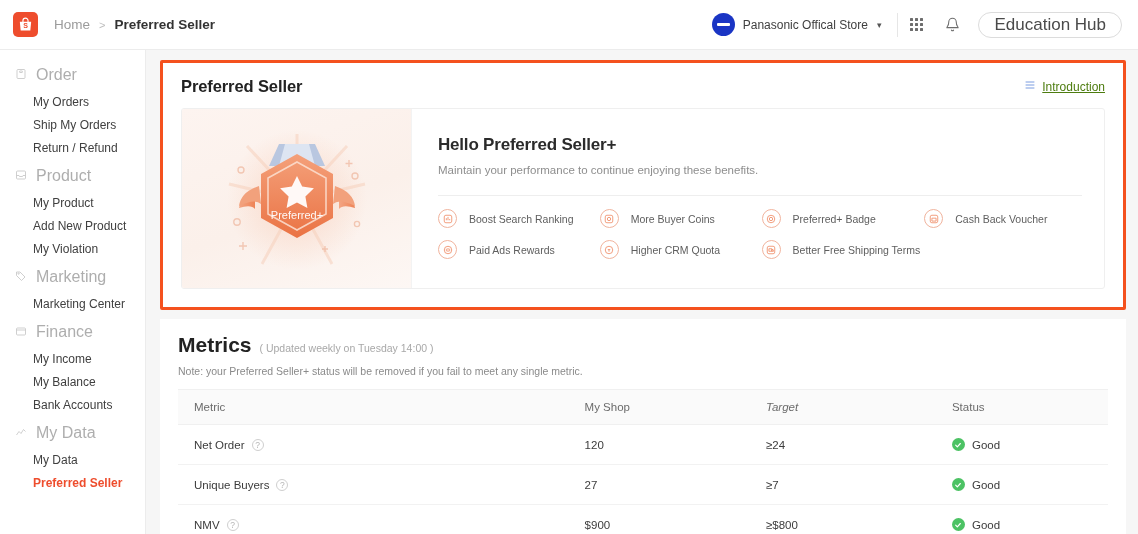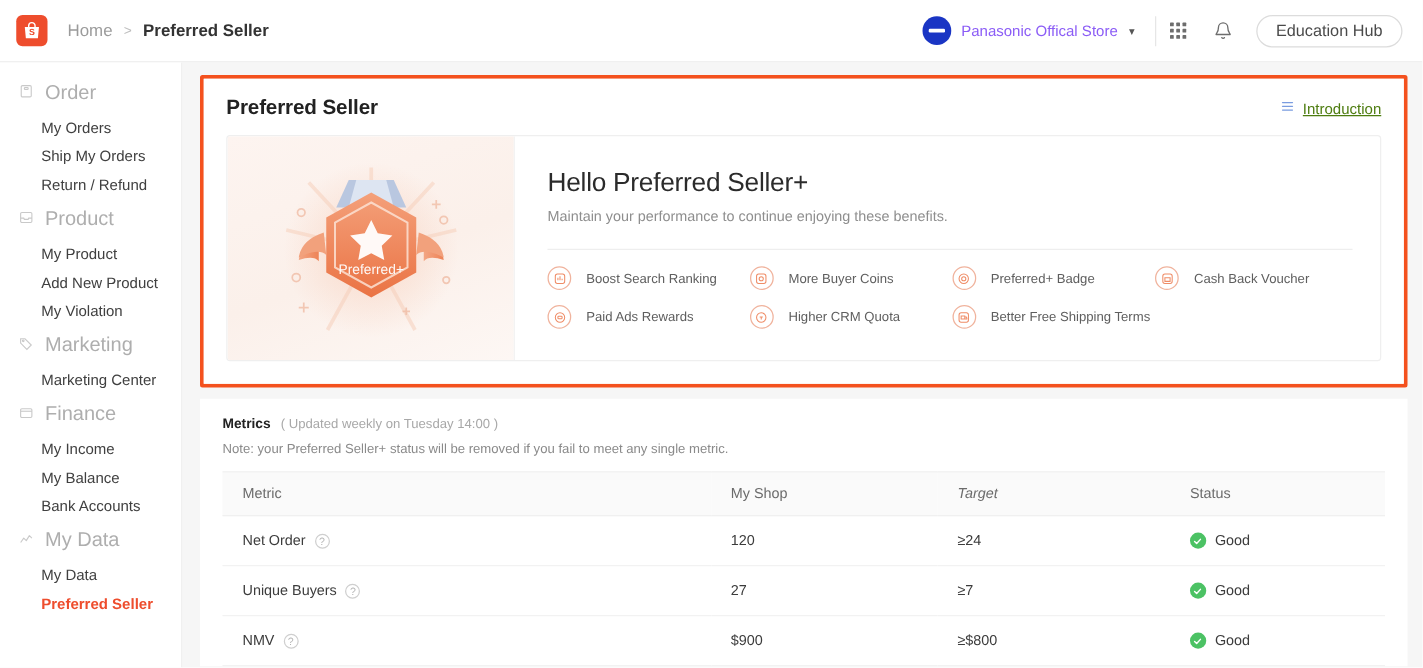--- a/index.html
+++ b/index.html
@@ -33,36 +33,36 @@
   .crumb-cur { font-size: 13.5px; color: #333; font-weight: 600; }
 
   .top-right { margin-left: auto; display: flex; align-items: center; }
   .acct { display: flex; align-items: center; gap: 8px; padding-right: 16px; }
   .avatar {
     width: 23px; height: 23px; border-radius: 50%;
     background: #1a35c4; position: relative; flex: none;
     display:flex; align-items:center; justify-content:center;
   }
   .avatar .bar { width: 13px; height: 3px; background: #fff; border-radius: 1px; }
-  .acct-name { font-size: 12px; color: #8b5cf6; }
+  .acct-name { font-size: 12px; color: #404040; }
   .chev { font-size: 9px; color: #555; margin-left: 1px; }
   .divider-v { width: 1px; height: 24px; background: #e6e6e6; }
   .icon-btn {
     width: 36px; height: 30px;
     display: flex; align-items: center; justify-content: center;
   }
   .grid-icon { display: grid; grid-template-columns: repeat(3, 3px); gap: 2px; }
   .grid-icon i { width: 3px; height: 3px; background: #6d6d6d; border-radius: 0.5px; display:block;}
   .bell { width: 15px; height: 15px; }
   .edu-btn {
     margin-left: 8px;
     border: 1px solid #dcdcdc; border-radius: 14px;
     height: 26px; padding: 0 15px;
     display: flex; align-items: center;
-    font-size: 13px; color: #4a4a4a; background: #fff;
+    font-size: 17px; color: #4a4a4a; background: #fff;
     white-space: nowrap;
   }
 
   
   .body-wrap { display: flex; height: 484px; }
 
   
   .sidebar {
     width: 146px; flex: none;
     border-right: 1px solid #ececec;
@@ -117,21 +117,21 @@
     display: flex; overflow: hidden; height: 181px;
   }
   .hero-art {
     width: 230px; flex: none;
     background: linear-gradient(160deg,#fdf4f0 0%, #fbf0ea 55%, #fdf7f4 100%);
     position: relative;
     display: flex; align-items: center; justify-content: center;
     border-right: 1px solid #f3f3f3;
   }
   .hero-body { flex: 1; padding: 26px 22px 10px 26px; display: flex; flex-direction: column; }
-  .hero-h { font-size: 21px; font-weight: 400; color: #2b2b2b; letter-spacing: -0.2px; }
+  .hero-h { font-size: 17px; font-weight: 700; color: #2b2b2b; letter-spacing: -0.2px; }
   .hero-sub { font-size: 11.5px; color: #8e8e8e; margin-top: 9px; }
   .hero-rule { height: 1px; background: #eee; margin: 19px 0 0 0; }
 
   .benefits {
     margin-top: 13px;
     display: grid;
     grid-template-columns: repeat(4, 1fr);
     row-gap: 12px; column-gap: 4px;
   }
   .ben { display: flex; align-items: center; gap: 12px; }
@@ -143,21 +143,21 @@
   }
   .ben-ic svg { width: 10px; height: 10px; }
   .ben-lb { font-size: 10.5px; color: #5e5e5e; white-space: nowrap; }
 
   
   .metrics {
     background: #fff; margin-top: 9px;
     padding: 14px 18px 0 18px;
   }
   .m-head { display: flex; align-items: baseline; gap: 8px; }
-  .m-title { font-size: 11px; font-weight: 700; color: #222; }
+  .m-title { font-size: 21px; font-weight: 700; color: #222; }
   .m-upd { font-size: 10.5px; color: #a8a8a8; }
   .m-note { font-size: 10.5px; color: #8a8a8a; margin-top: 8px; }
 
   table { width: 100%; border-collapse: collapse; margin-top: 12px; }
   thead th {
     background: #fafafa;
     text-align: left;
     font-size: 11.5px; font-weight: 400; color: #6b6b6b;
     padding: 11px 0 11px 16px;
     border-top: 1px solid #f0f0f0;

